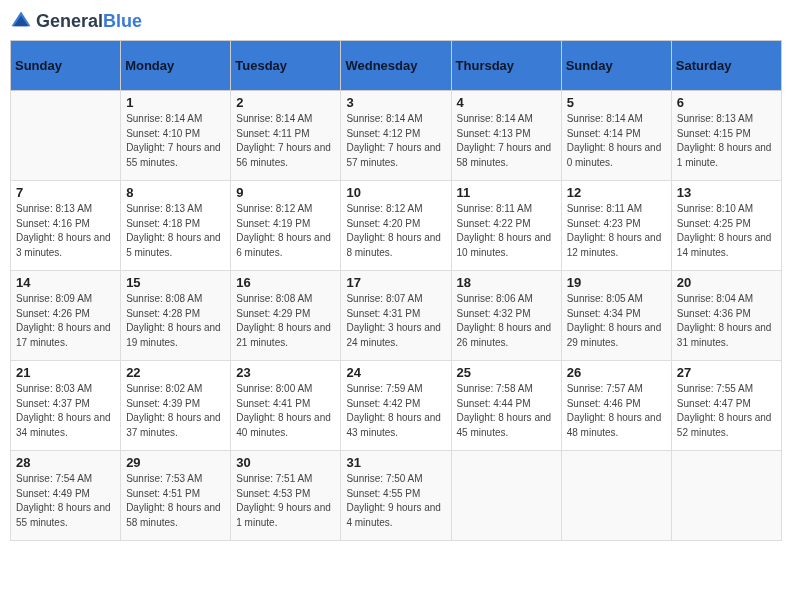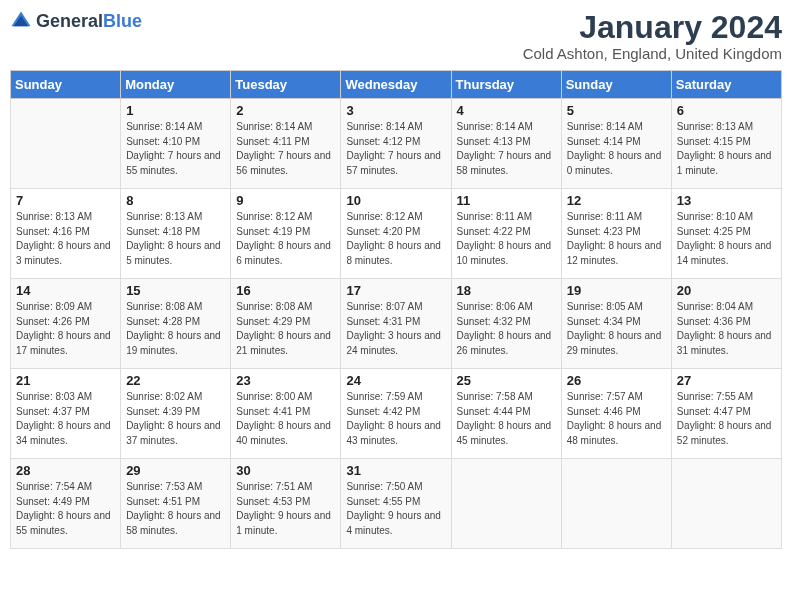--- a/index.html
+++ b/index.html
@@ -50,24 +50,24 @@
       font-size: 15px;
       color: #555;
     }
     table {
       width: 100%;
       border-collapse: collapse;
       table-layout: fixed;
     }
     thead tr th {
       background-color: #3a7bd5;
-      color: #ffffff;
+      color: #0f172a;
       font-size: 13px;
       font-weight: bold;
-      padding: 6px 4px;
+      padding: 17px 4px;
       border: 1px solid #ccc;
       text-align: left;
     }
     tbody tr td {
       border: 1px solid #ddd;
       vertical-align: top;
       padding: 4px 5px;
       font-size: 10.5px;
       color: #333;
       min-height: 80px;
@@ -103,24 +103,20 @@
     <svg class="logo-icon" viewBox="0 0 30 30" xmlns="http://www.w3.org/2000/svg">
       <polygon points="15,2 28,22 2,22" fill="#3a7bd5"></polygon>
       <polygon points="15,8 25,22 5,22" fill="#1a4fa0"></polygon>
     </svg>
     <div>
       <div style="display:flex; flex-direction:row; line-height:1.1;">
         <span class="logo-text-general">General</span>
         <span class="logo-text-blue">Blue</span>
       </div>
     </div>
-  </div>
-  <div class="title-block">
-    <div class="month-title">January 2024</div>
-    <div class="location-title">Cold Ashton, England, United Kingdom</div>
   </div>
 </div>
 
 <table>
   <thead>
     <tr>
       <th>Sunday</th>
       <th>Monday</th>
       <th>Tuesday</th>
       <th>Wednesday</th>

